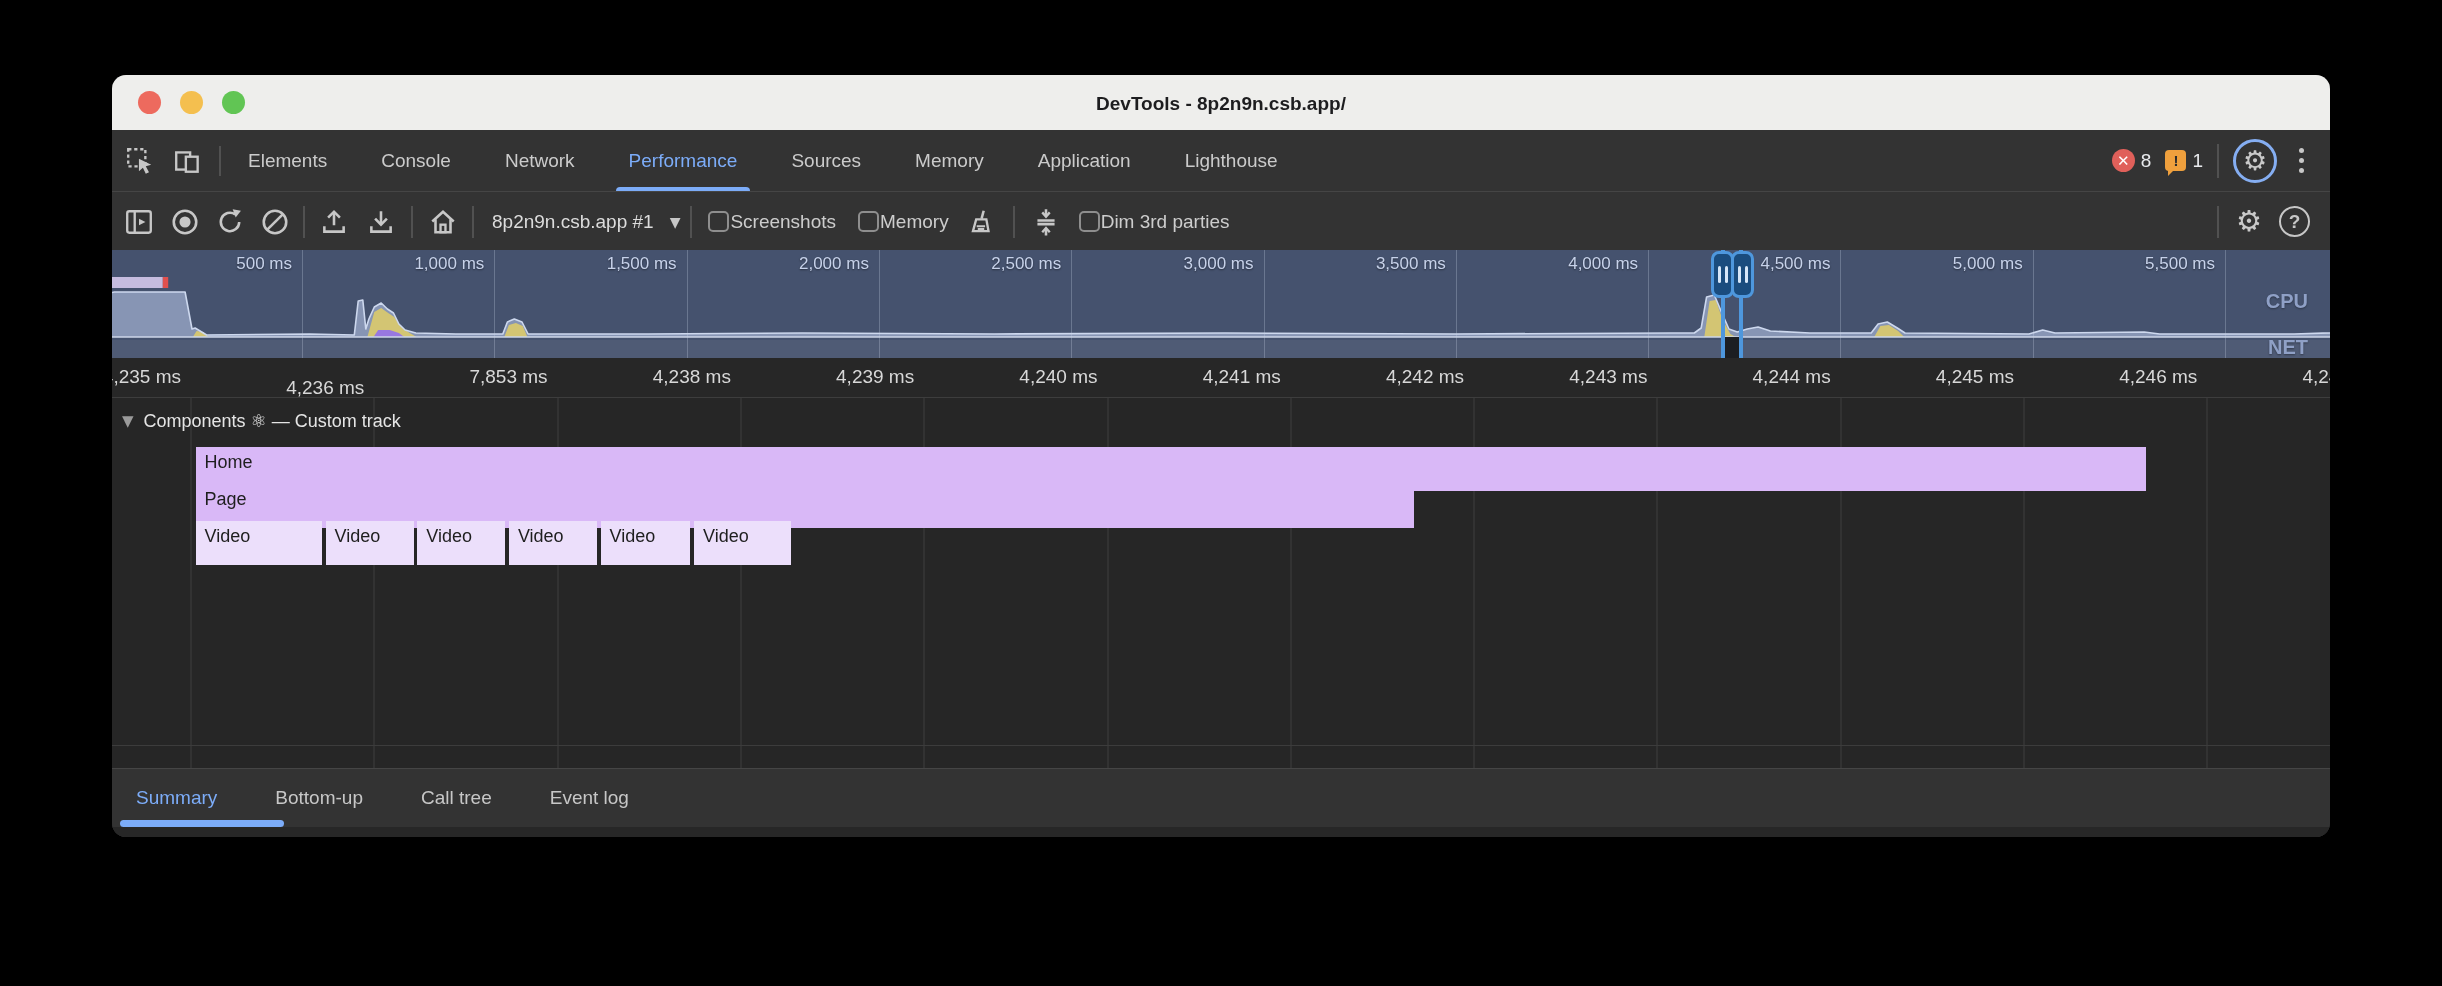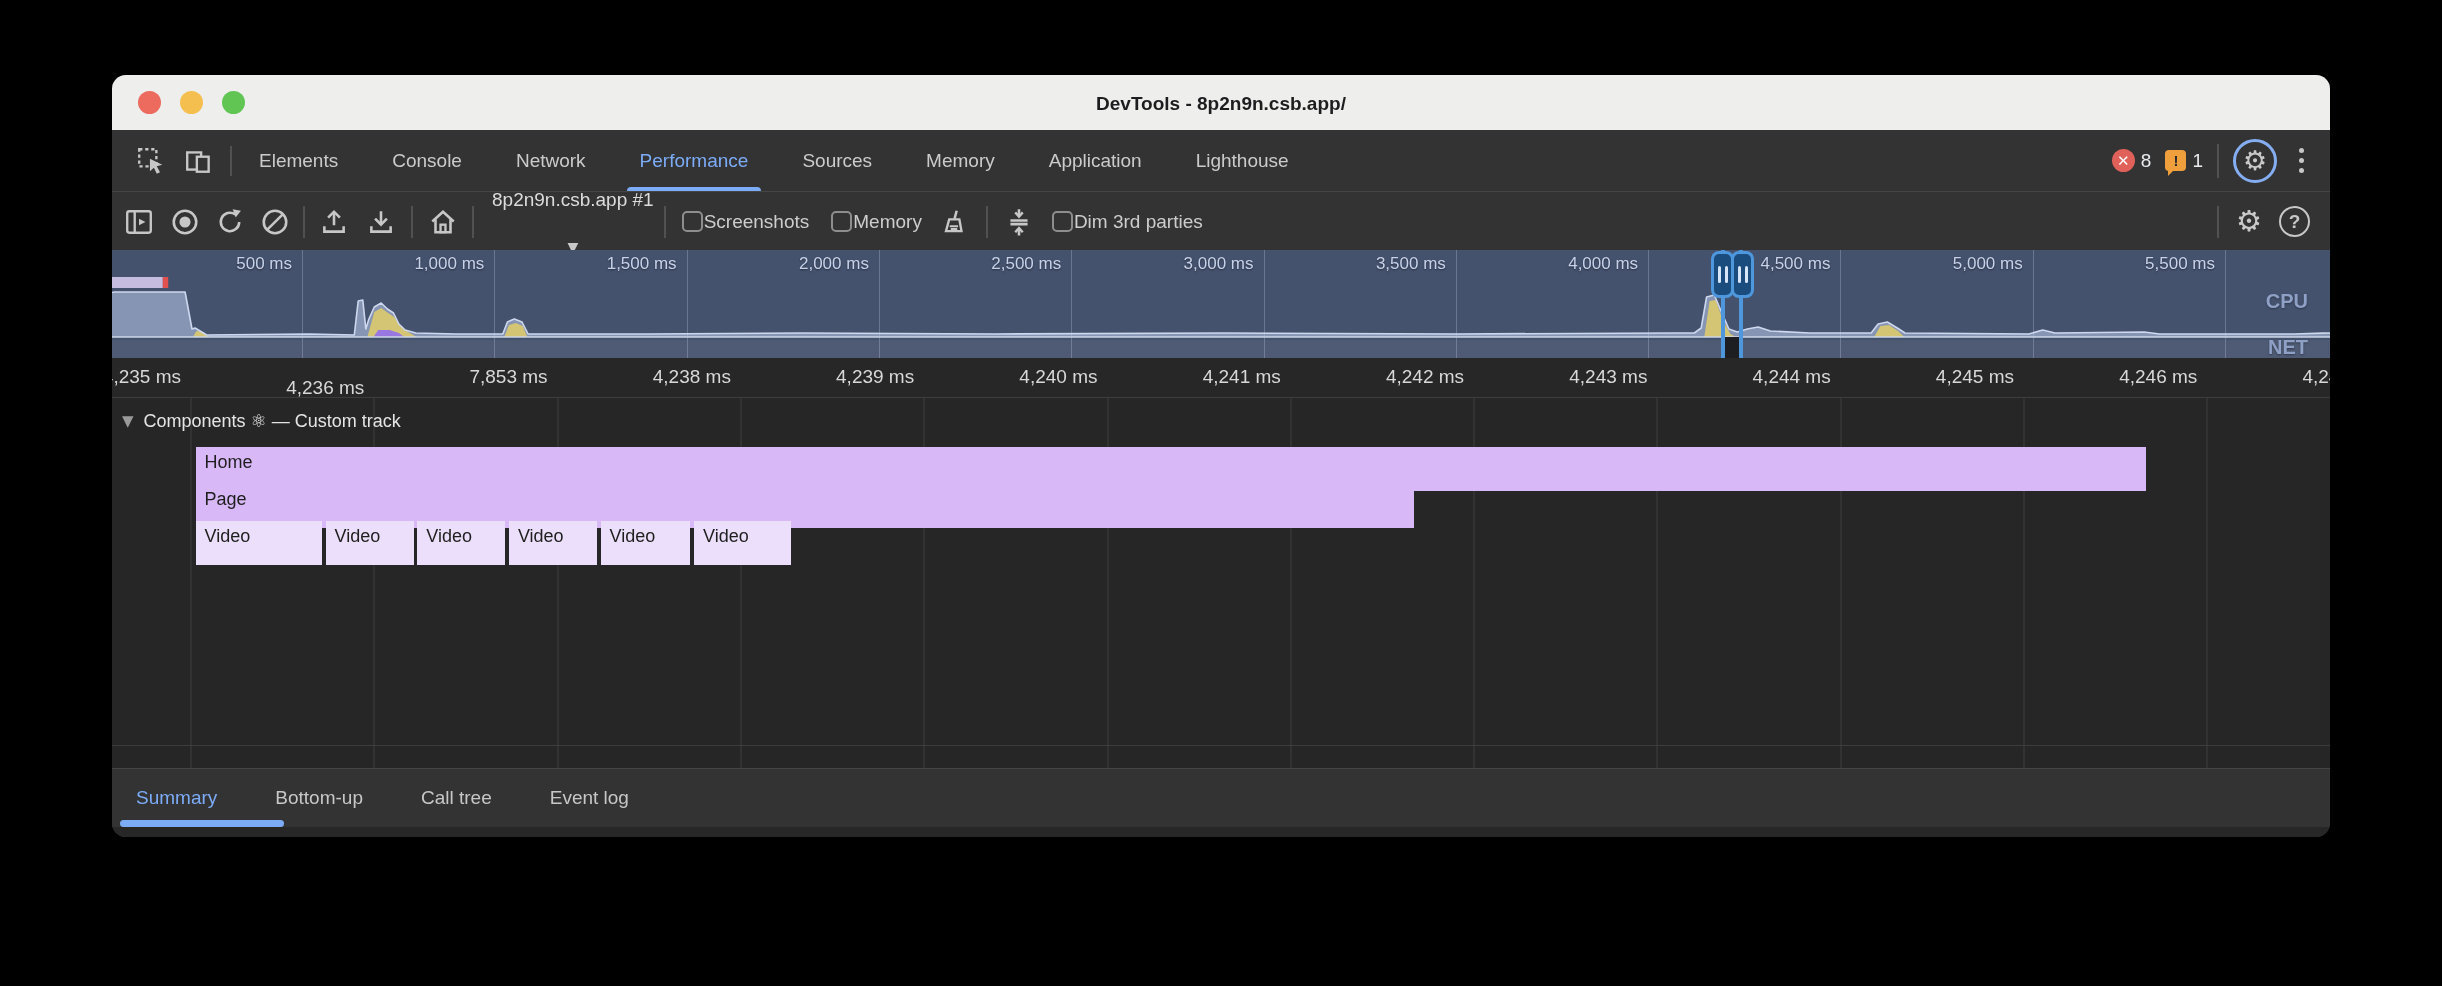--- a/index.html
+++ b/index.html
@@ -15,21 +15,21 @@
   .light{width:23px;height:23px;border-radius:50%;}
   .light.red{background:#ed6a5e;}
   .light.yellow{background:#f4bf4f;}
   .light.green{background:#61c554;}
   .title-text{position:absolute;left:0;right:0;top:0;height:55px;line-height:57px;
               text-align:center;font-size:19px;font-weight:bold;color:#1d1d1f;}
 
   
   .tabbar{position:absolute;left:0;top:55px;width:100%;height:62px;background:#333;
           border-bottom:1px solid #454545;display:flex;align-items:center;
-          padding-left:24px;box-sizing:border-box;}
+          padding-left:13px;box-sizing:border-box;}
   .icon-btn{display:flex;align-items:center;justify-content:center;flex:none;}
   .vsep{width:2px;height:30px;background:#515151;flex:none;}
   .tabs{display:flex;height:100%;align-items:center;}
   .tab{position:relative;height:100%;display:flex;align-items:center;
        padding:0 27px;font-size:19px;color:#cbcbcb;white-space:nowrap;}
   .tab.active{color:#7cacf8;}
   .tab.active::after{content:"";position:absolute;left:14px;right:14px;bottom:0;
        height:4px;border-radius:4px 4px 0 0;background:#7cacf8;}
   .tabbar-right{margin-left:auto;display:flex;align-items:center;gap:14px;
                 padding-right:18px;}
@@ -44,22 +44,22 @@
   .focus-ring{width:44px;height:44px;border-radius:50%;border:3px solid #85aef2;
       display:flex;align-items:center;justify-content:center;box-sizing:border-box;}
   .gear-glyph{font-family:"DejaVu Sans",sans-serif;font-size:27px;color:#c9c9c9;line-height:1;}
   .dots{display:flex;flex-direction:column;gap:5px;padding:0 8px;}
   .dots i{width:5px;height:5px;border-radius:50%;background:#c7c7c7;}
 
   
   .toolbar{position:absolute;left:0;top:118px;width:100%;height:57px;background:#333;
            display:flex;align-items:center;padding-left:12px;box-sizing:border-box;}
   .toolbar .vsep{height:32px;}
-  .session{display:flex;align-items:center;gap:28px;font-size:19px;color:#dcdcdc;
-           padding:0 10px;white-space:nowrap;flex-direction:column;}
+  .session{display:flex;align-items:center;gap:16px;font-size:19px;color:#dcdcdc;
+           padding:0 10px;white-space:nowrap;}
   .caret{font-size:14px;color:#c7c7c7;font-family:"DejaVu Sans",sans-serif;}
   .cbgroup{display:flex;align-items:center;gap:1px;}
   .checkbox{width:21px;height:21px;border-radius:5px;border:2.5px solid #8e8e8e;
             box-sizing:border-box;background:transparent;flex:none;}
   .cblabel{font-size:19px;color:#cdcdcd;white-space:nowrap;}
   .help-circle{width:31px;height:31px;border-radius:50%;border:2.5px solid #c7c7c7;
       color:#c7c7c7;font-size:19px;font-weight:bold;display:flex;align-items:center;
       justify-content:center;box-sizing:border-box;}
 
   

